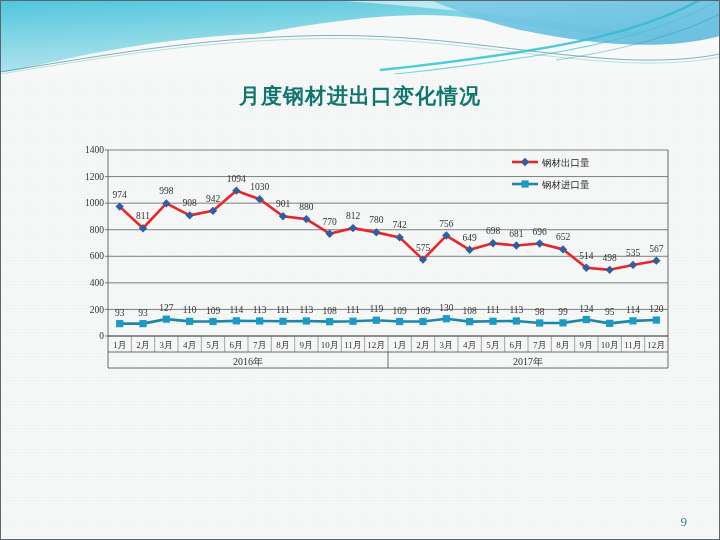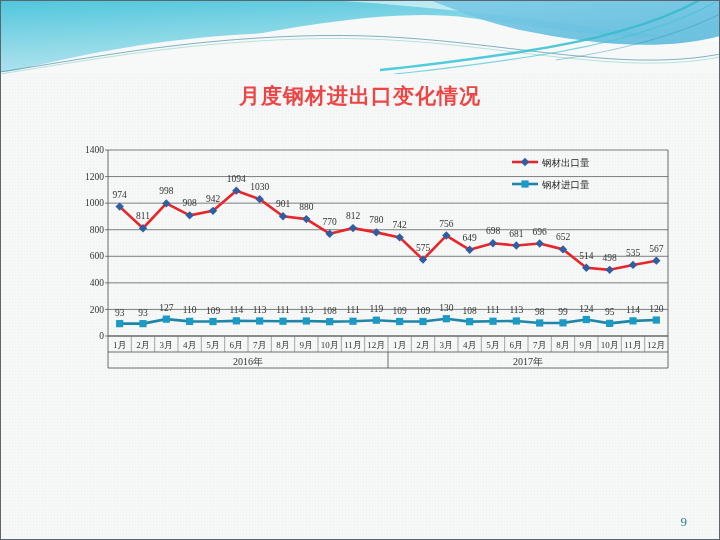--- a/index.html
+++ b/index.html
@@ -19,21 +19,21 @@
   }
   .slide-border{
     position:absolute; inset:0; border:1px solid #5a6570; box-sizing:border-box;
     pointer-events:none; z-index:30;
   }
   .banner{ position:absolute; top:0; left:0; width:720px; height:74px; z-index:2; }
 
   .title{
     position:absolute; left:0; top:82px; width:720px; text-align:center;
     font-family:"DejaVu Sans", sans-serif;
-    font-size:21px; font-weight:700; color:#ef4444; letter-spacing:1px;
+    font-size:21px; font-weight:700; color:#0f766e; letter-spacing:1px;
     z-index:5;
   }
 
   .chart{ position:absolute; left:72px; top:144px; width:600px; height:240px; z-index:6; }
 
   .pagenum{
     position:absolute; right:33px; bottom:10px;
     font-family:"Liberation Serif", serif; font-size:13px; color:#2a7f92; z-index:10;
   }
 

